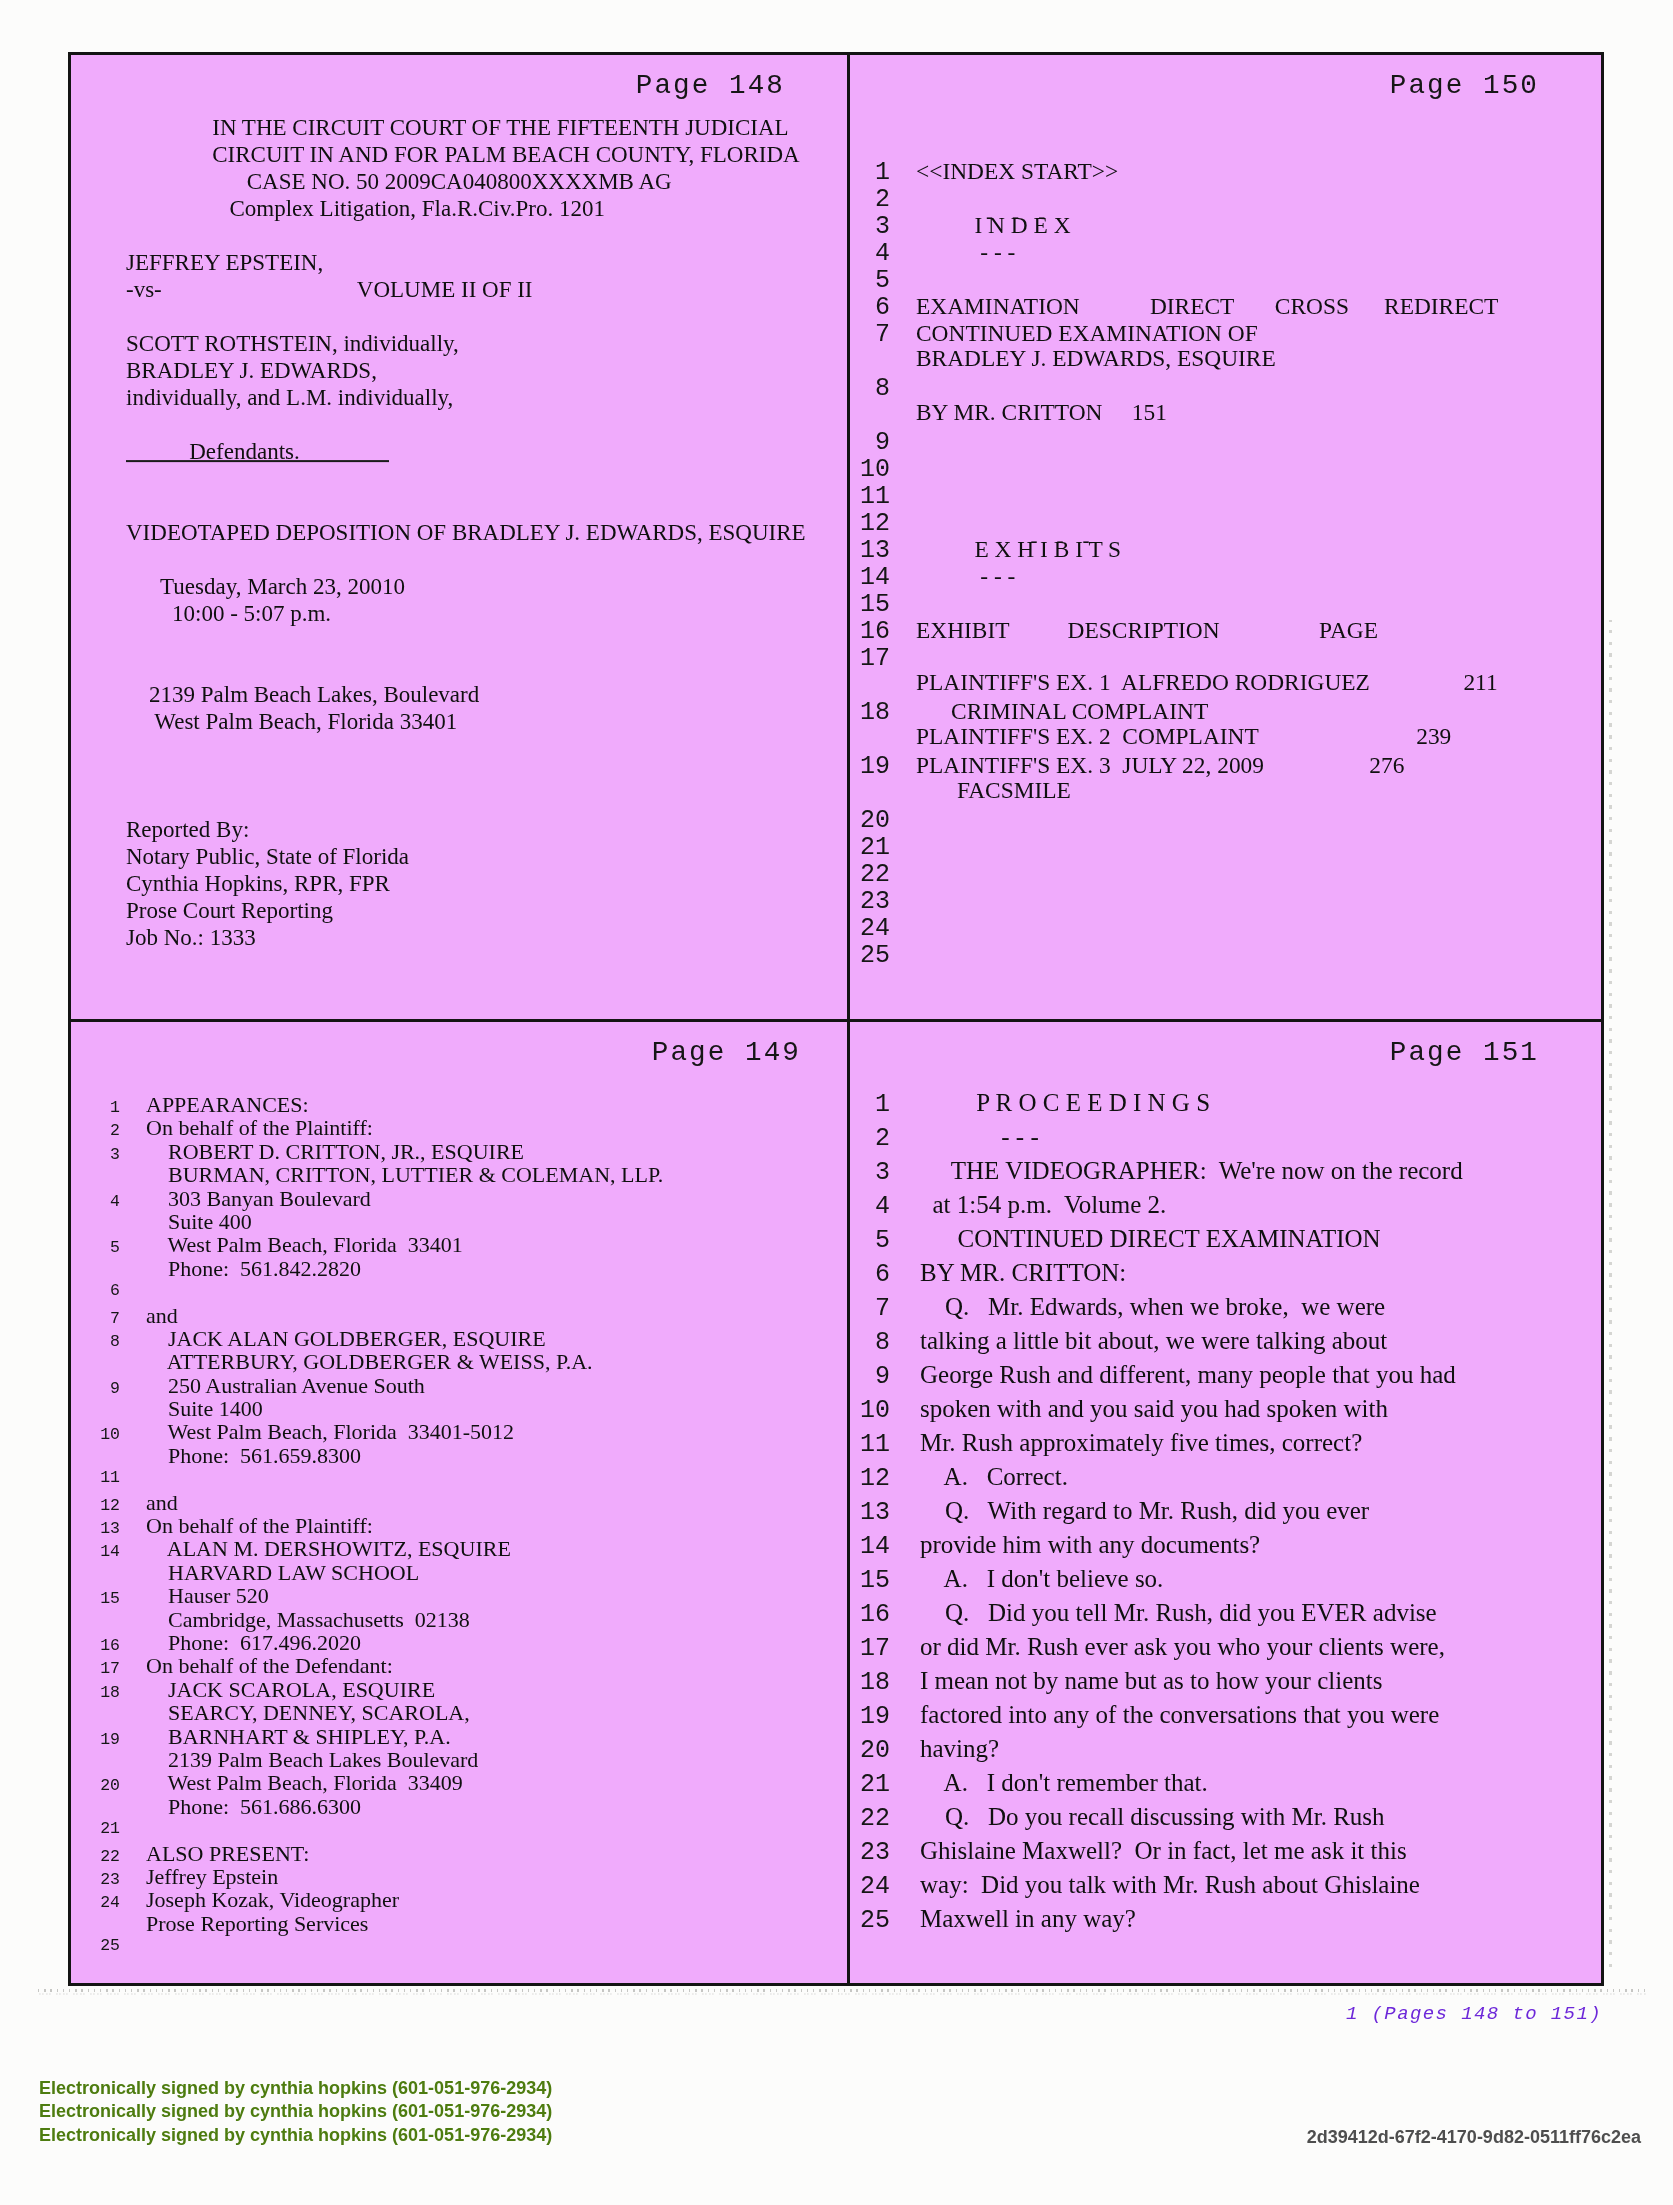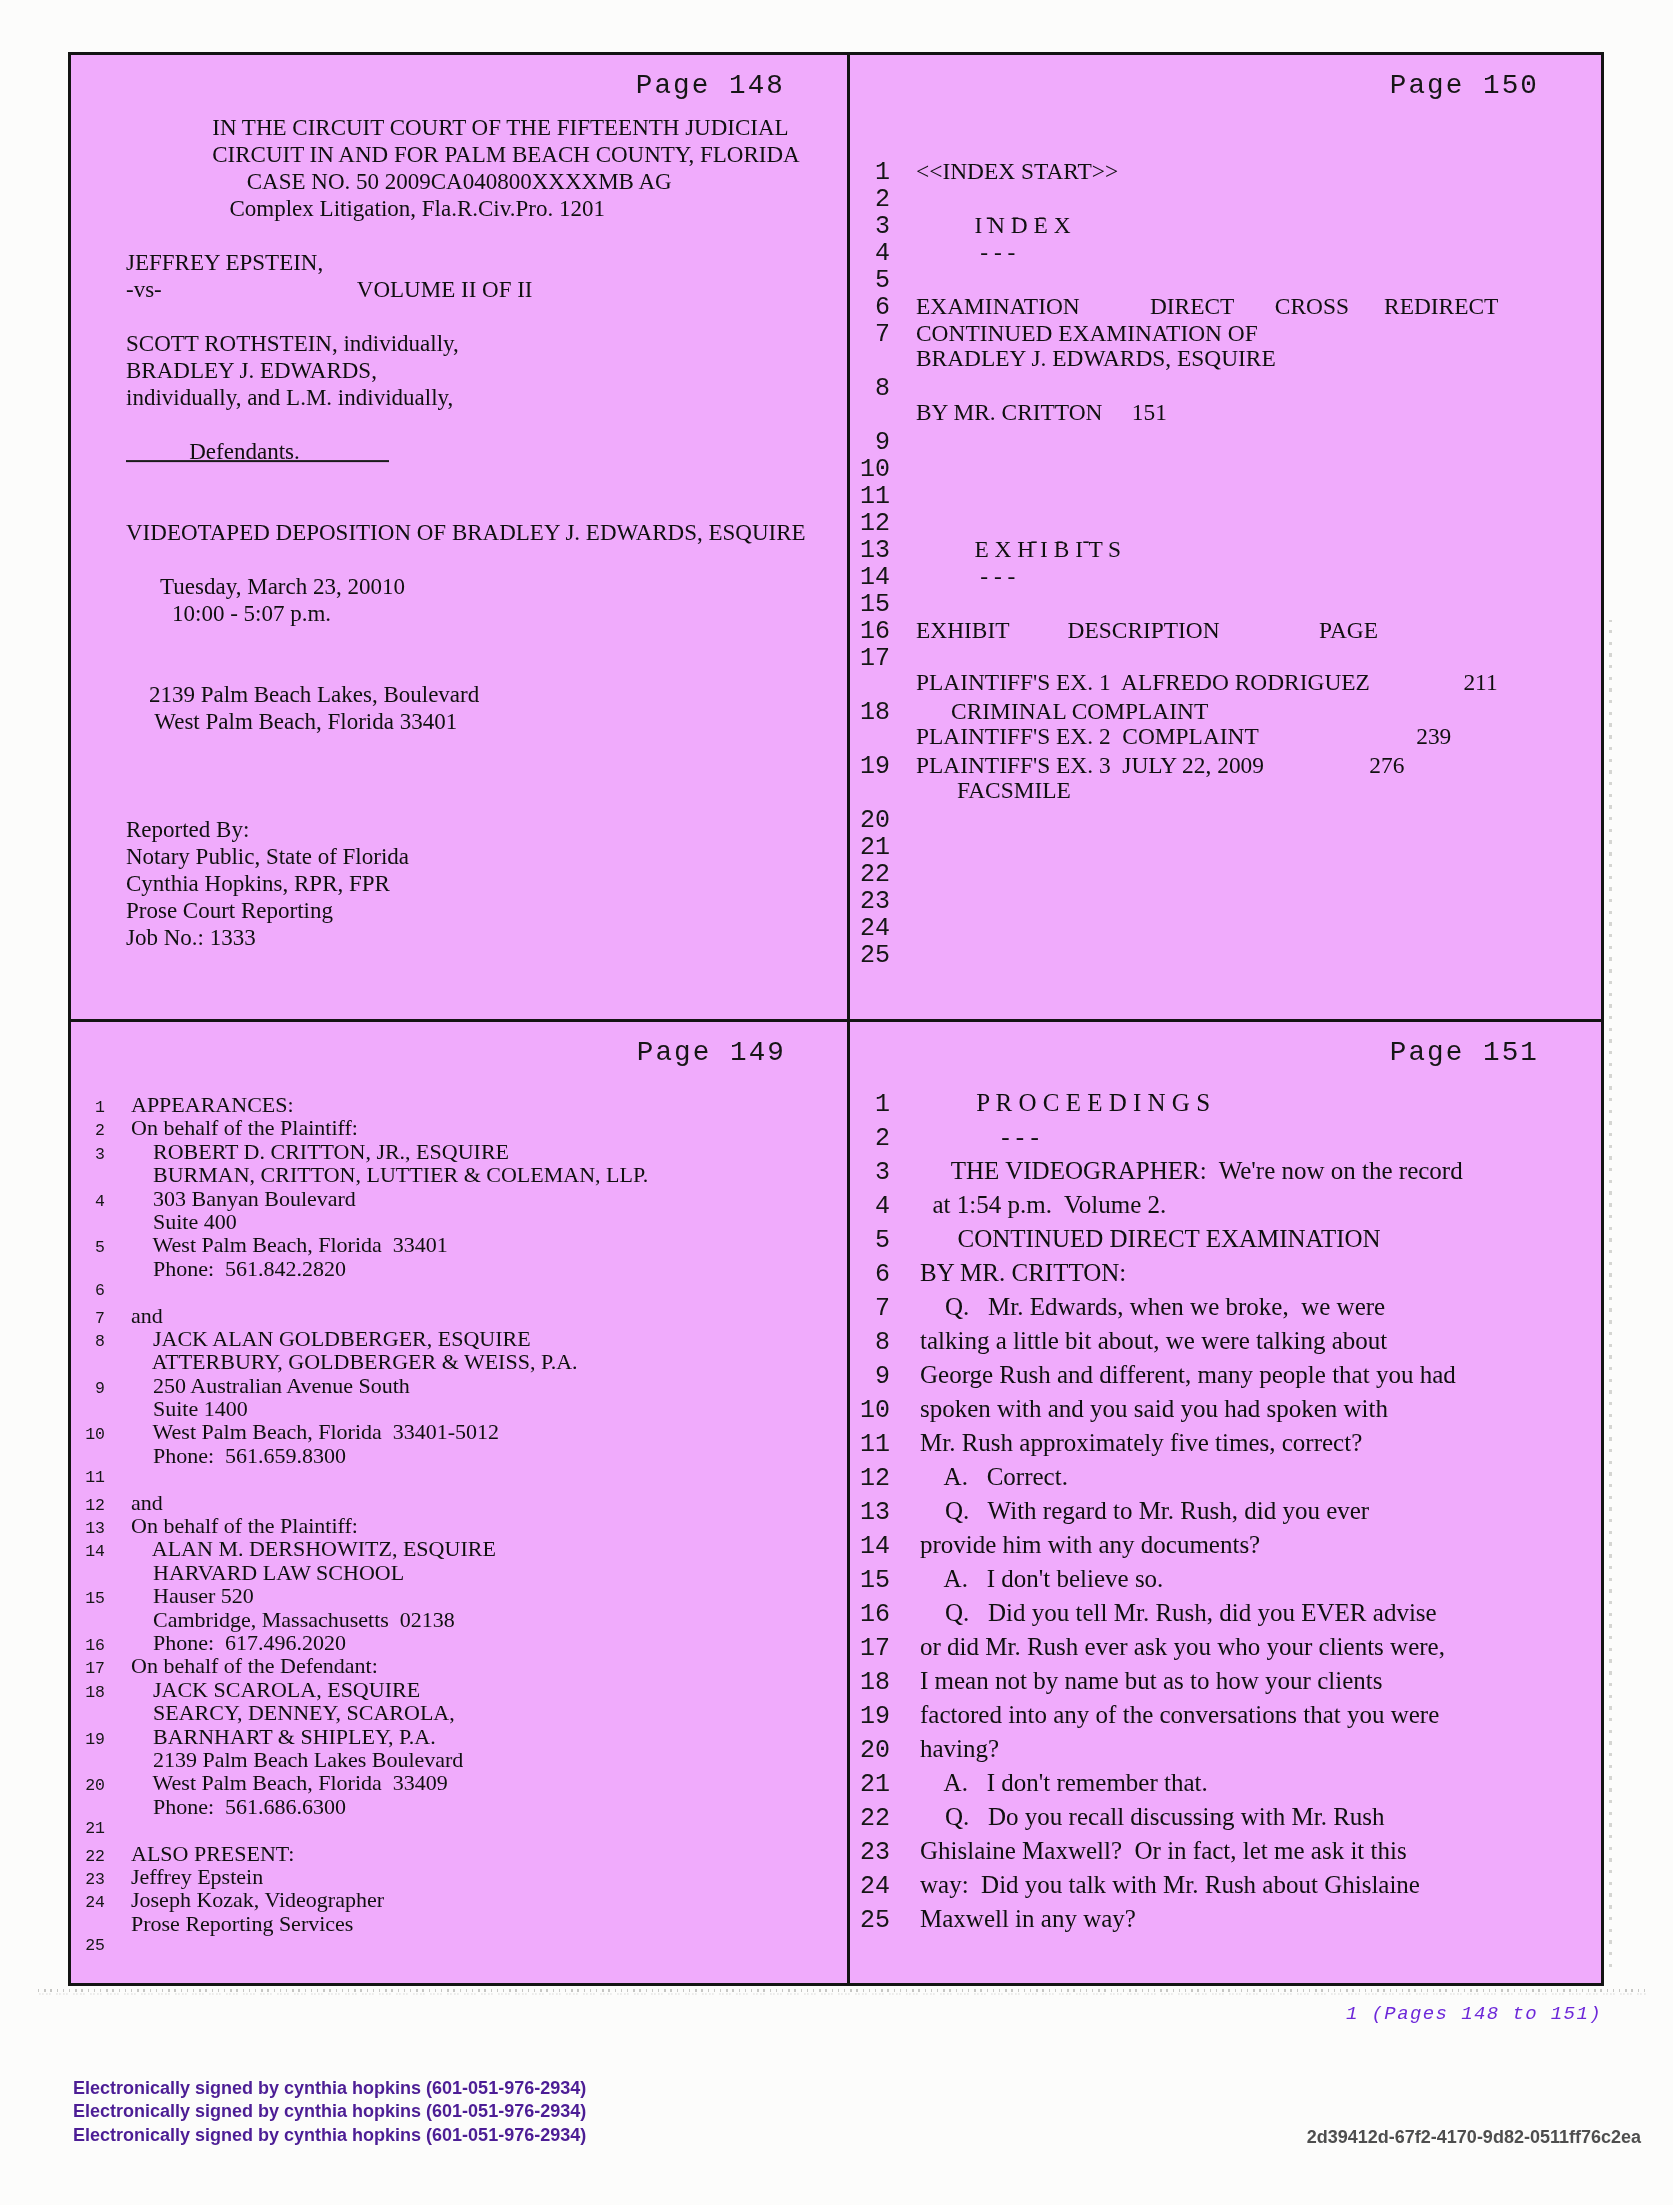--- a/index.html
+++ b/index.html
@@ -13,21 +13,21 @@
   }
   .sheet{
     position:absolute;left:68px;top:52px;width:1536px;height:1934px;
     border:3.4px solid #141414;box-sizing:border-box;background:#f0abfc;
   }
   .vdiv{position:absolute;left:776px;top:-2.1px;bottom:-2.1px;width:2.8px;background:#141414;}
   .hdiv{position:absolute;left:-2.1px;right:-2.1px;top:964px;height:2.8px;background:#141414;}
   .quad{position:absolute;overflow:hidden;}
   .q148{left:0;top:0;width:776px;height:964px;}
   .q150{left:779px;top:0;right:0;height:964px;}
-  .q149{left:1px;top:967px;width:776px;bottom:0;}
+  .q149{left:16px;top:967px;width:776px;bottom:0;}
   .q151{left:779px;top:967px;right:0;bottom:0;}
   .pghead{
     position:absolute;top:15px;right:62px;
     font-family:"Liberation Mono", monospace;
     font-size:27.6px;letter-spacing:2.1px;color:#161616;white-space:pre;
   }
   .lines{position:absolute;left:0;right:0;}
   .q148 .lines{top:61px;left:55px;}
   .q150 .lines{top:103px;left:0;}
   .q149 .lines{top:72px;left:0;}
@@ -78,21 +78,21 @@
     opacity:.6;
   }
   .folio{
     position:absolute;top:2003px;right:72px;
     font-family:"Liberation Mono", monospace;
     font-size:19px;letter-spacing:1.4px;color:#6d28d9;white-space:pre;font-style:italic;
   }
   .sigblock{position:absolute;left:39px;top:2077px;}
   .sig{
     font-family:"Liberation Sans", sans-serif;font-weight:700;
-    font-size:18px;line-height:23.4px;color:#4c1d95;white-space:pre;margin-left:34px;
+    font-size:18px;line-height:23.4px;color:#4d7c0f;white-space:pre;
   }
   .hash{
     position:absolute;top:2127px;right:33px;
     font-family:"Liberation Sans", sans-serif;font-weight:700;
     font-size:18px;color:#4e4e4e;white-space:pre;
   }
 </style>
 </head>
 <body>
 

